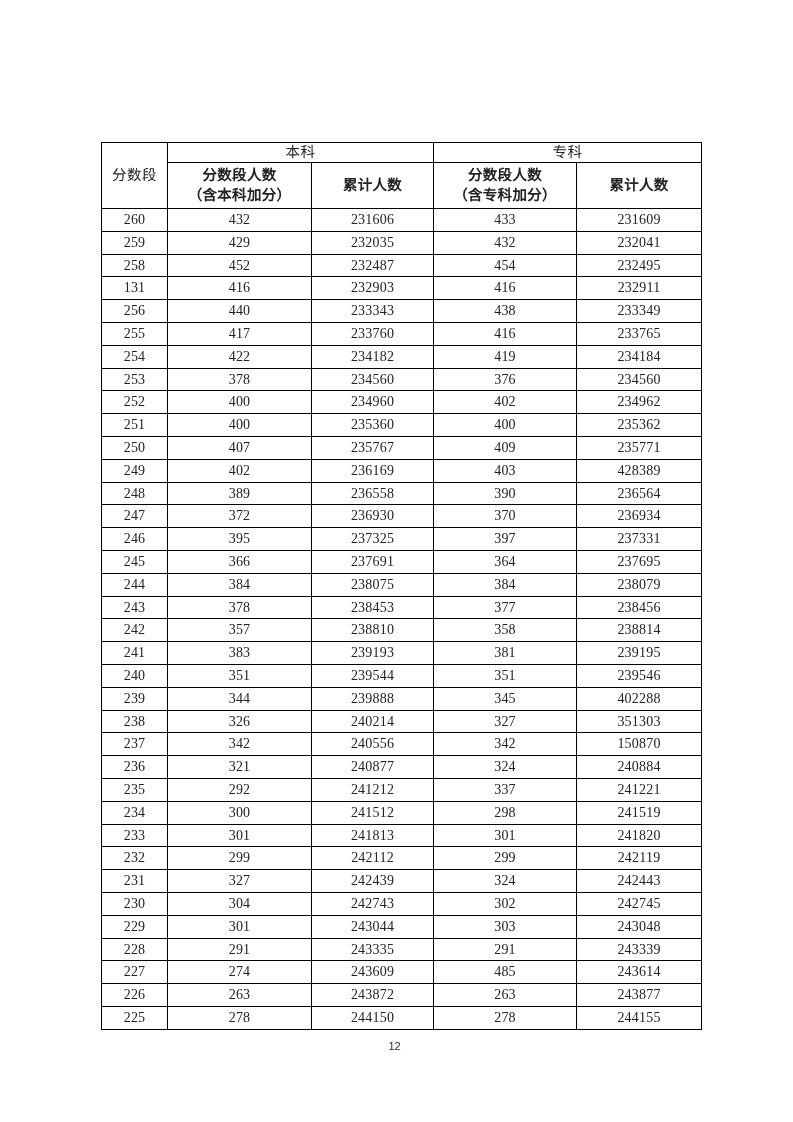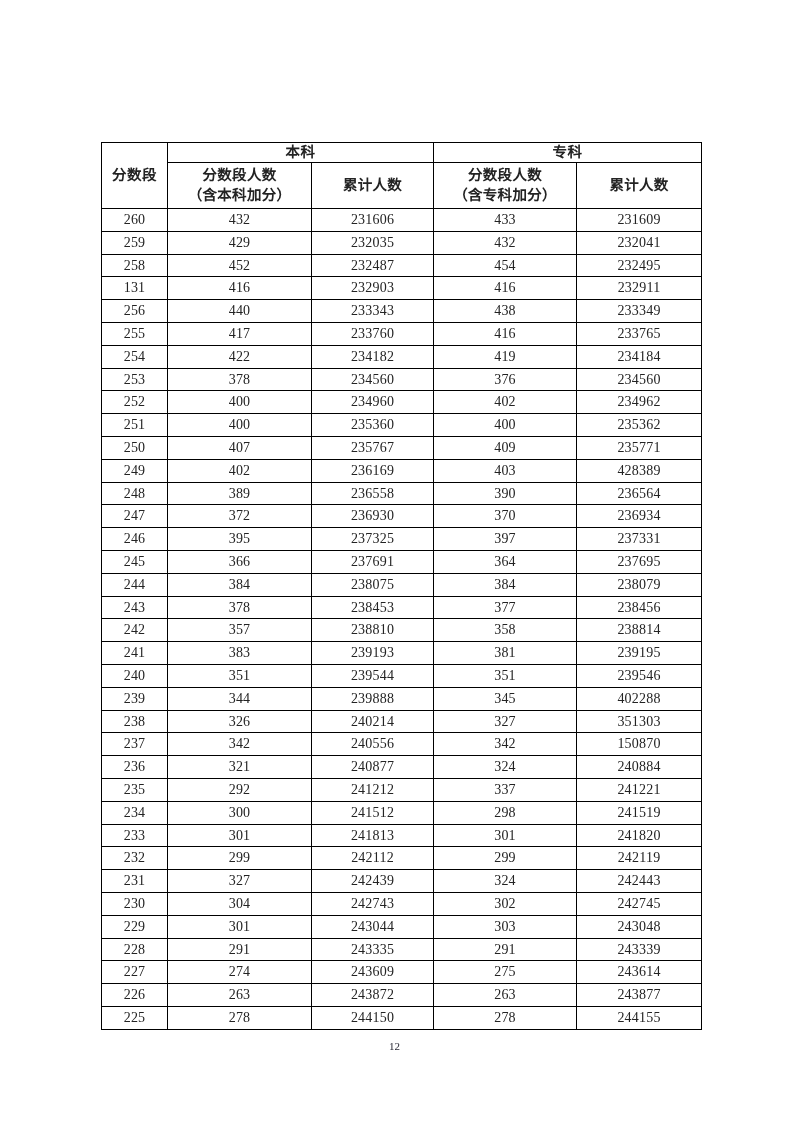--- a/index.html
+++ b/index.html
@@ -56,21 +56,21 @@
   col.c-a1    { width: 144px; }
   col.c-a2    { width: 122px; }
   col.c-b1    { width: 143px; }
   col.c-b2    { width: 125px; }
 
   
   tr.hdr-group th {
     height: 19px;
     font-size: 14.5px;
     font-family: "DejaVu Sans", "Liberation Sans", sans-serif;
-    font-weight: bold;
+    font-weight: normal;
     letter-spacing: 0.5px;
   }
 
   
   tr.hdr-sub th {
     height: 45px;
     font-size: 14.5px;
     font-family: "DejaVu Sans", "Liberation Sans", sans-serif;
     font-weight: bold;
     letter-spacing: 0.3px;
@@ -97,21 +97,21 @@
     letter-spacing: 0.2px;
   }
 
   
   .page-number {
     position: absolute;
     left: 0;
     top: 1040px;
     width: 789px;
     text-align: center;
-    font-family: Liberation Serif, serif;
+    font-family: Liberation Sans, sans-serif;
     font-size: 11px;
     color: #2a2a36;
   }
 </style>
 </head>
 <body>
 
 <div class="page">
 
   <div class="table-wrap">
@@ -371,21 +371,21 @@
             <td>228</td>
             <td>291</td>
             <td>243335</td>
             <td>291</td>
             <td>243339</td>
           </tr>
           <tr>
             <td>227</td>
             <td>274</td>
             <td>243609</td>
-            <td>275</td>
+            <td>485</td>
             <td>243614</td>
           </tr>
           <tr>
             <td>226</td>
             <td>263</td>
             <td>243872</td>
             <td>263</td>
             <td>243877</td>
           </tr>
           <tr>

